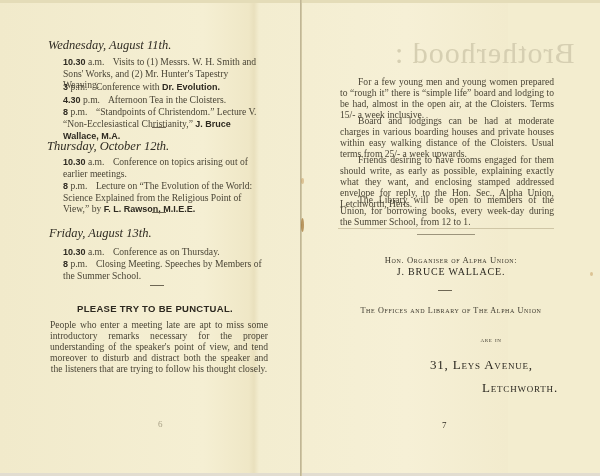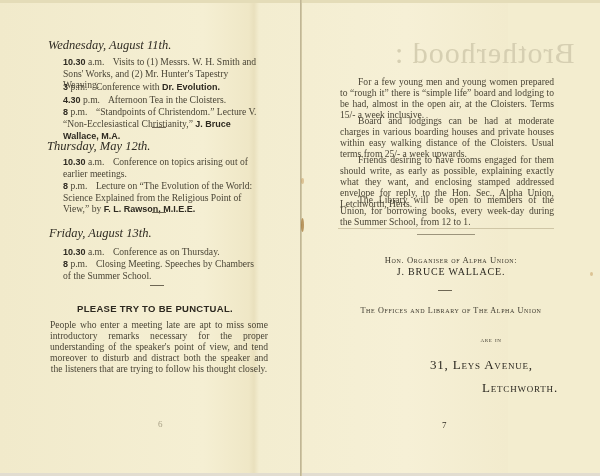--- a/index.html
+++ b/index.html
@@ -105,21 +105,21 @@
     </div>
     <div class="event" style="top:106px">
       <span class="time">8</span>
       <span class="ampm">p.m.</span>
       <span>“Standpoints of Christendom.” Lecture V. “Non-Ecclesiastical Christianity,”</span>
       <span class="name-bold">J. Bruce Wallace, M.A.</span>
     </div>
 
     <div class="short-rule" style="left:152px; top:127px; width:14px;"></div>
 
-    <div class="day-heading" style="top:139px; left:47px">Thursday, May 12th.</div>
+    <div class="day-heading" style="top:139px; left:47px">Thursday, October 12th.</div>
     <div class="event" style="top:156px">
       <span class="time">10.30</span>
       <span class="ampm">a.m.</span>
       <span>Conference on topics arising out of earlier meetings.</span>
     </div>
     <div class="event" style="top:180px">
       <span class="time">8</span>
       <span class="ampm">p.m.</span>
       <span>Lecture on “The Evolution of the World: Science Explained from the Religious Point of View,” by</span>
       <span class="name-bold">F. L. Rawson, M.I.E.E.</span>
@@ -129,21 +129,21 @@
 
     <div class="day-heading" style="top:226px; left:49px">Friday, August 13th.</div>
     <div class="event" style="top:246px">
       <span class="time">10.30</span>
       <span class="ampm">a.m.</span>
       <span>Conference as on Thursday.</span>
     </div>
     <div class="event" style="top:258px">
       <span class="time">8</span>
       <span class="ampm">p.m.</span>
-      <span>Closing Meeting. Speeches by Chambers of the Summer School.</span>
+      <span>Closing Meeting. Speeches by Members of the Summer School.</span>
     </div>
 
     <div class="short-rule" style="left:150px; top:285px; width:14px;"></div>
 
     <div class="punct-heading">PLEASE TRY TO BE PUNCTUAL.</div>
     <div class="punct-body">People who enter a meeting late are apt to miss some introductory remarks necessary for the proper understanding of the speaker's point of view, and tend moreover to disturb and distract both the speaker and the listeners that are trying to follow his thought closely.</div>
 
     <div class="page-number left-num">6</div>
   </div>
 

